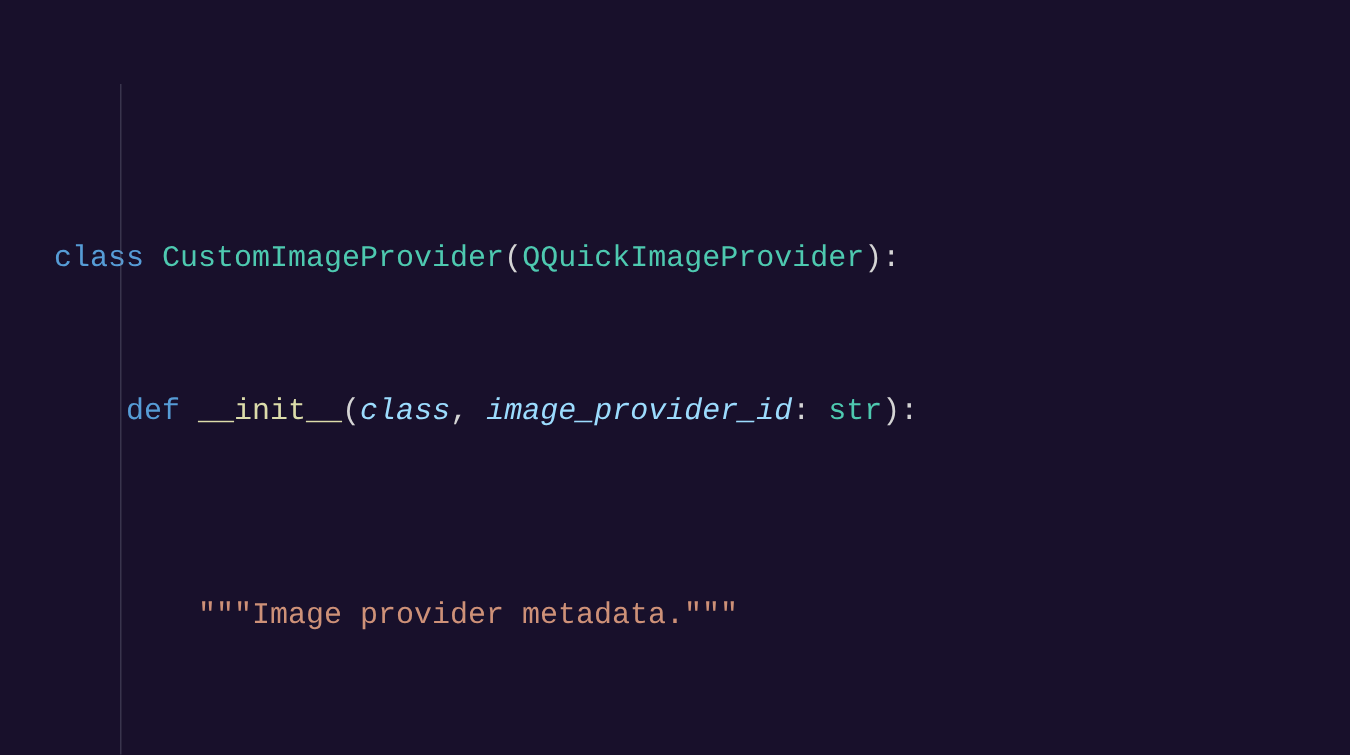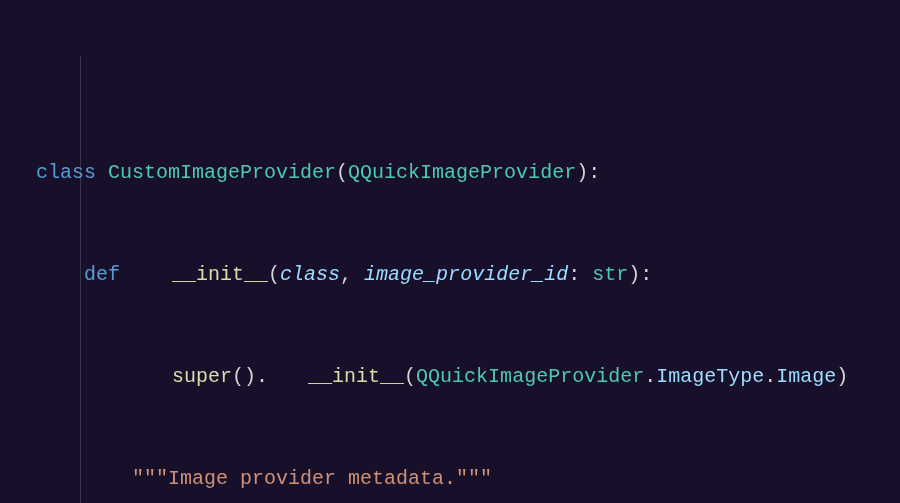--- a/index.html
+++ b/index.html
@@ -20,38 +20,37 @@
   .guide {
     position: absolute;
     left: 80px;
     top: 56px;
     bottom: 0;
     width: 1px;
     background: rgba(120,120,140,0.35);
   }
   .kw   { color: #569cd6; text-align: center; }    
   .cls  { color: #4ec9b0; text-align: right; }    
-  .fn   { color: #dcdcaa; margin-left: 40px; }    
+  .fn   { color: #dcdcaa; }    
   .param{ color: #9cdcfe; font-style: italic; }
   .prop { color: #9cdcfe; }
   .str  { color: #ce9178; }
   .pun  { color: #d4d4d4; }
   .line { display: block; }
 </style>
 </head>
 <body>
 
 <div class="editor">
   <div class="guide"></div>
 
   <span class="line"><span class="kw">class</span> <span class="cls">CustomImageProvider</span><span class="pun">(</span><span class="cls">QQuickImageProvider</span><span class="pun">)</span><span class="pun">:</span></span>
 
 <span class="line">    <span class="kw">def</span> <span class="fn">__init__</span><span class="pun">(</span><span class="param">class</span><span class="pun">, </span><span class="param">image_provider_id</span><span class="pun">:</span> <span class="cls">str</span><span class="pun">)</span><span class="pun">:</span></span>
 
-<span class="line">        <span class="fn">super</span><span class="pun">(</span><span class="pun">)</span><span class="pun">.</span><span class="fn">__init__</span><span class="pun">(</span><span class="cls">QQuickImageProvider</span><span class="pun">.</span><span class="prop">ImageType</span><span class="pun">.</span><span class="prop">Image</span><span class="pun">)</span></span>
 
 <span class="line">        <span class="str">"""Image provider metadata."""</span></span>
 
 
 
 
 
 
 
 

